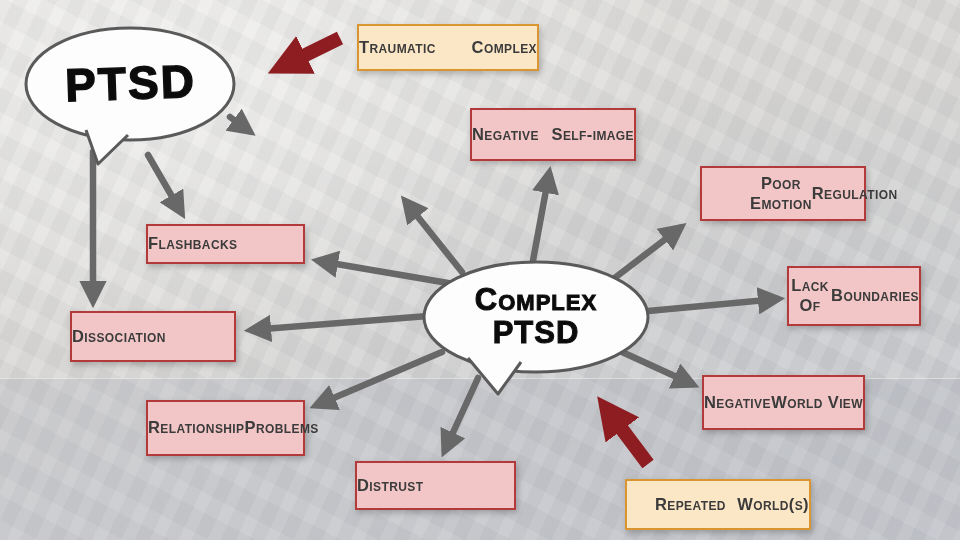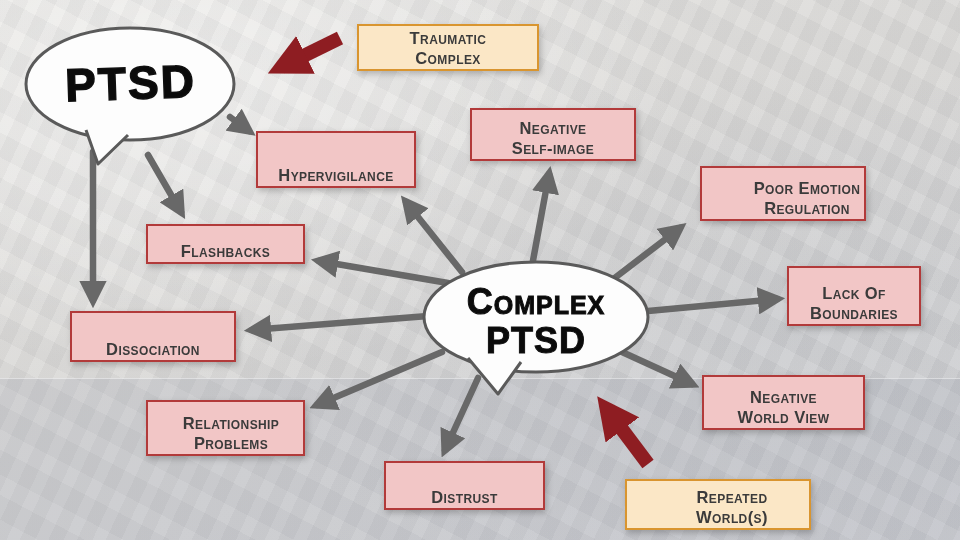--- a/index.html
+++ b/index.html
@@ -15,36 +15,36 @@
   }
   .lower-band{
     position:absolute;left:0;top:378px;width:960px;height:162px;
     background:rgba(145,152,168,0.16);
     border-top:1px solid rgba(255,255,255,0.45);
     pointer-events:none;
   }
   svg.overlay{position:absolute;left:0;top:0;z-index:2;}
   .node{
     position:absolute;z-index:4;
-    display:flex;flex-direction:column;align-items:center;justify-content:flex-end;
+    display:flex;flex-direction:row;align-items:center;justify-content:space-between;
     text-align:center;
     font-weight:bold;font-variant:small-caps;
     font-size:16.5px;letter-spacing:0.4px;color:#3b3b3b;
     box-shadow:2px 3px 6px rgba(0,0,0,0.22);
     box-sizing:border-box;
   }
   .node .ln{display:block;line-height:1.2;}
   .pink{background:#f2c6c6;border:2px solid #b23a3a;}
   .cream{background:#fbe7c6;border:2px solid #d9952f;}
   .bubble-label{
     position:absolute;z-index:5;text-align:center;color:#0b0b0b;
     font-weight:bold;font-variant:small-caps;pointer-events:none;
   }
   .ptsd-label{font-size:46px;letter-spacing:2px;transform:rotate(-2deg);-webkit-text-stroke:1.5px #101010;}
-  .cptsd-label{font-size:36px;line-height:1.08;letter-spacing:1px;-webkit-text-stroke:1px #101010;}
+  .cptsd-label{font-size:31px;line-height:1.08;letter-spacing:1px;-webkit-text-stroke:1px #101010;}
 </style>
 </head>
 <body>
 
 <div class="canvas">
   <div class="lower-band"></div>
 
   <svg class="overlay" width="960" height="540" viewBox="0 0 960 540">
     <defs>
       <marker id="gAr" viewBox="0 0 10 10" refX="7" refY="5" markerWidth="4.2" markerHeight="4.2" orient="auto">
@@ -93,23 +93,20 @@
 
   <div class="node cream" style="left:357px;top:24px;width:182px;height:47px;">
     <span class="ln">Traumatic</span>
     <span class="ln">Complex</span>
   </div>
   <div class="node cream" style="left:625px;top:479px;width:186px;height:51px;padding-left:28px;">
     <span class="ln">Repeated</span>
     <span class="ln">World(s)</span>
   </div>
 
-  <div class="node pink" style="left:256px;top:131px;width:160px;height:57px;">
-    <span class="ln">Hypervigilance</span>
-  </div>
   <div class="node pink" style="left:470px;top:108px;width:166px;height:53px;">
     <span class="ln">Negative</span>
     <span class="ln">Self-image</span>
   </div>
   <div class="node pink" style="left:700px;top:166px;width:166px;height:55px;padding-left:48px;">
     <span class="ln">Poor Emotion</span>
     <span class="ln">Regulation</span>
   </div>
   <div class="node pink" style="left:787px;top:266px;width:134px;height:60px;">
     <span class="ln">Lack Of</span>
@@ -118,20 +115,20 @@
   <div class="node pink" style="left:702px;top:375px;width:163px;height:55px;">
     <span class="ln">Negative</span>
     <span class="ln">World View</span>
   </div>
   <div class="node pink" style="left:146px;top:224px;width:159px;height:40px;">
     <span class="ln">Flashbacks</span>
   </div>
   <div class="node pink" style="left:70px;top:311px;width:166px;height:51px;">
     <span class="ln">Dissociation</span>
   </div>
-  <div class="node pink" style="left:146px;top:400px;width:159px;height:56px;padding-left:11px;">
+  <div class="node pink" style="left:146px;top:400px;width:159px;height:56px;">
     <span class="ln">Relationship</span>
     <span class="ln">Problems</span>
   </div>
-  <div class="node pink" style="left:355px;top:461px;width:161px;height:49px;margin-left:29px;">
+  <div class="node pink" style="left:355px;top:461px;width:161px;height:49px;">
     <span class="ln">Distrust</span>
   </div>
 </div>
 
 </body></html>

